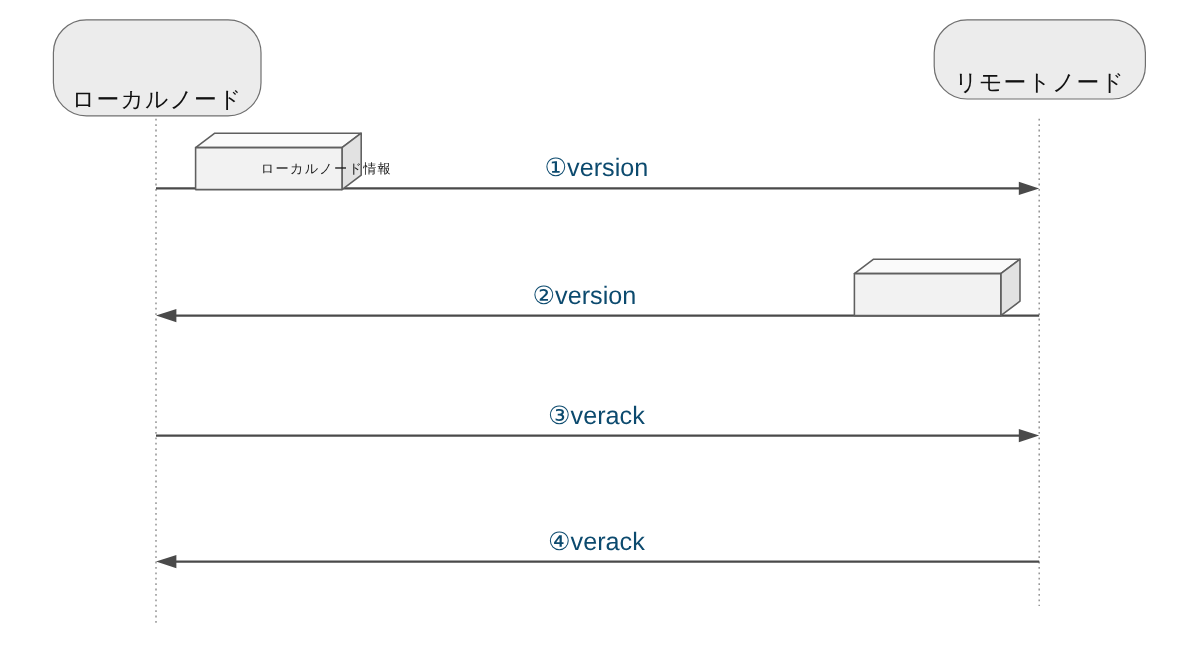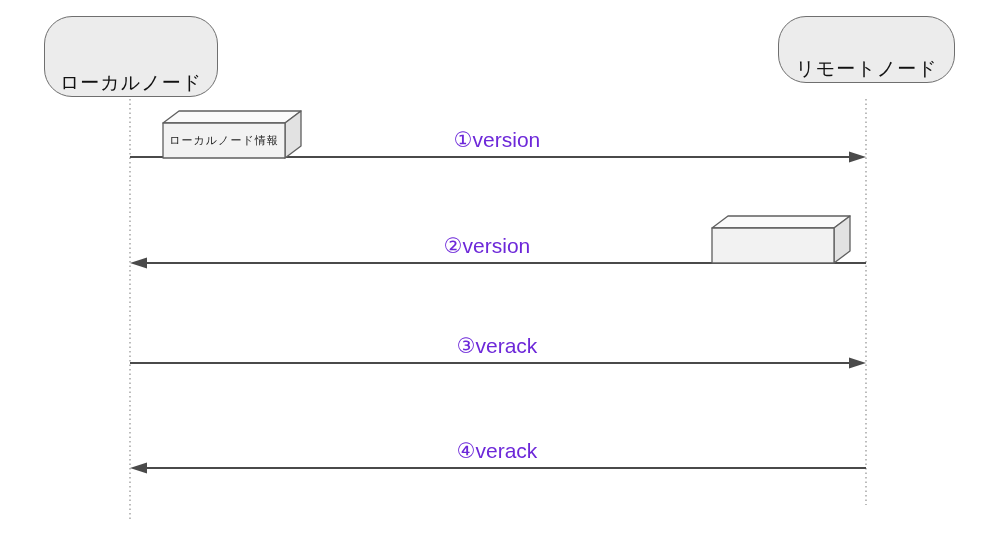--- a/index.html
+++ b/index.html
@@ -33,34 +33,35 @@
     color: #111111;
     letter-spacing: 1px;
   }
   .actor-local  { left: 44px;  top: 16px; width: 174px; height: 81px; }
   .actor-remote { left: 778px; top: 16px; width: 177px; height: 67px; }
   .msg-label {
     position: absolute;
     width: 320px;
     text-align: center;
     font-size: 21px;
-    color: #6d28d9;
+    color: #0c4a6e;
   }
   .msg-1 { left: 337px; top: 128px; }
   .msg-2 { left: 327px; top: 234px; }
   .msg-3 { left: 337px; top: 334px; }
   .msg-4 { left: 337px; top: 439px; }
   .note-label {
     position: absolute;
     display: flex;
     align-items: center;
     justify-content: center;
     font-size: 11px;
     color: #1a1a1a;
     letter-spacing: 1px;
+    padding-left: 48px;
   }
   .note-1 { left: 163px; top: 123px; width: 122px; height: 35px; }
   .note-2 { left: 712px; top: 228px; width: 121px; height: 35px; }
 </style>
 </head>
 <body>
 
 <div class="stage">
 
   <svg width="1000" height="542" viewBox="0 0 1000 542">

